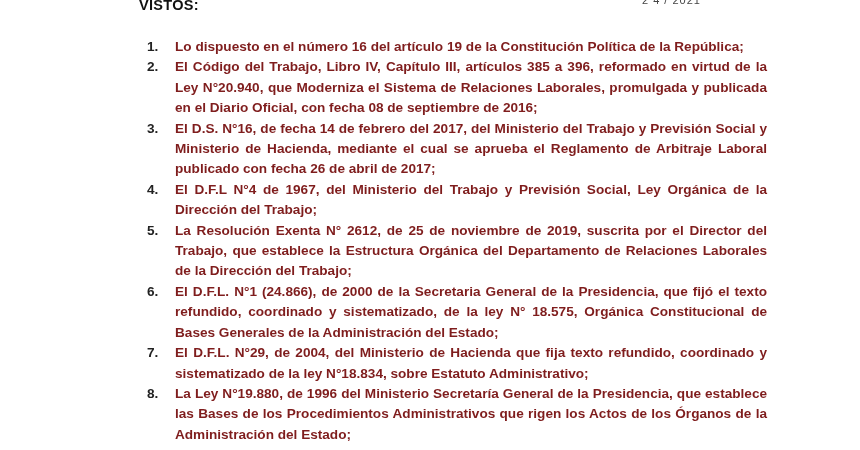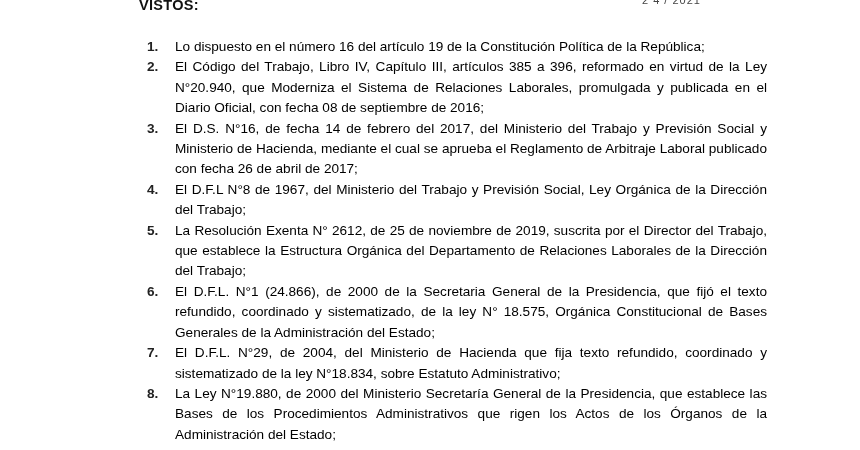--- a/index.html
+++ b/index.html
@@ -18,21 +18,21 @@
     position: absolute; left: 139px; top: -3px;
     font-size: 14.5px; font-weight: bold; color: #111;
     letter-spacing: 0.3px;
   }
   .list {
     position: absolute; left: 147px; top: 37px; width: 620px;
     margin: 0; padding: 0; list-style: none;
   }
   .item { display: flex; font-size: 13.6px; line-height: 20.4px; }
   .num { width: 28px; flex: 0 0 28px; font-weight: bold; color: #222; }
-  .text { flex: 1; text-align: justify; color: #000000; }
+  .text { flex: 1; text-align: justify; color: #7f1d1d; font-weight: bold; }
 </style>
 </head>
 <body>
 
 <div class="page">
   <div class="stamp">2 4 / 2021</div>
   <div class="heading">VISTOS:</div>
 
   <ol class="list">
     <li class="item">
@@ -42,32 +42,32 @@
     <li class="item">
       <span class="num">2.</span>
       <span class="text">El Código del Trabajo, Libro IV, Capítulo III, artículos 385 a 396, reformado en virtud de la Ley N°20.940, que Moderniza el Sistema de Relaciones Laborales, promulgada y publicada en el Diario Oficial, con fecha 08 de septiembre de 2016;</span>
     </li>
     <li class="item">
       <span class="num">3.</span>
       <span class="text">El D.S. N°16, de fecha 14 de febrero del 2017, del Ministerio del Trabajo y Previsión Social y Ministerio de Hacienda, mediante el cual se aprueba el Reglamento de Arbitraje Laboral publicado con fecha 26 de abril de 2017;</span>
     </li>
     <li class="item">
       <span class="num">4.</span>
-      <span class="text">El D.F.L N°8 de 1967, del Ministerio del Trabajo y Previsión Social, Ley Orgánica de la Dirección del Trabajo;</span>
+      <span class="text">El D.F.L N°4 de 1967, del Ministerio del Trabajo y Previsión Social, Ley Orgánica de la Dirección del Trabajo;</span>
     </li>
     <li class="item">
       <span class="num">5.</span>
       <span class="text">La Resolución Exenta N° 2612, de 25 de noviembre de 2019, suscrita por el Director del Trabajo, que establece la Estructura Orgánica del Departamento de Relaciones Laborales de la Dirección del Trabajo;</span>
     </li>
     <li class="item">
       <span class="num">6.</span>
       <span class="text">El D.F.L. N°1 (24.866), de 2000 de la Secretaria General de la Presidencia, que fijó el texto refundido, coordinado y sistematizado, de la ley N° 18.575, Orgánica Constitucional de Bases Generales de la Administración del Estado;</span>
     </li>
     <li class="item">
       <span class="num">7.</span>
       <span class="text">El D.F.L. N°29, de 2004, del Ministerio de Hacienda que fija texto refundido, coordinado y sistematizado de la ley N°18.834, sobre Estatuto Administrativo;</span>
     </li>
     <li class="item">
       <span class="num">8.</span>
-      <span class="text">La Ley N°19.880, de 2000 del Ministerio Secretaría General de la Presidencia, que establece las Bases de los Procedimientos Administrativos que rigen los Actos de los Órganos de la Administración del Estado;</span>
+      <span class="text">La Ley N°19.880, de 1996 del Ministerio Secretaría General de la Presidencia, que establece las Bases de los Procedimientos Administrativos que rigen los Actos de los Órganos de la Administración del Estado;</span>
     </li>
   </ol>
 </div>
 
 </body></html>

